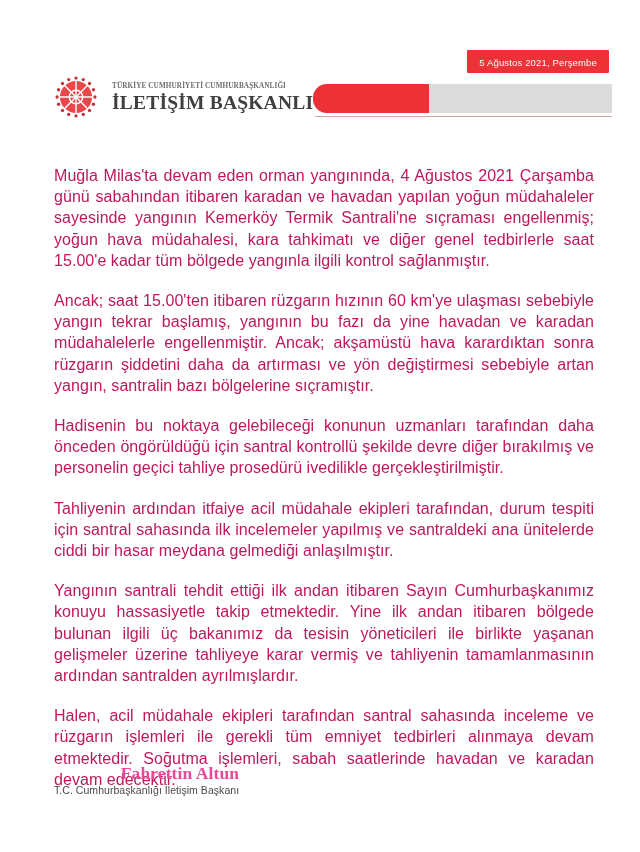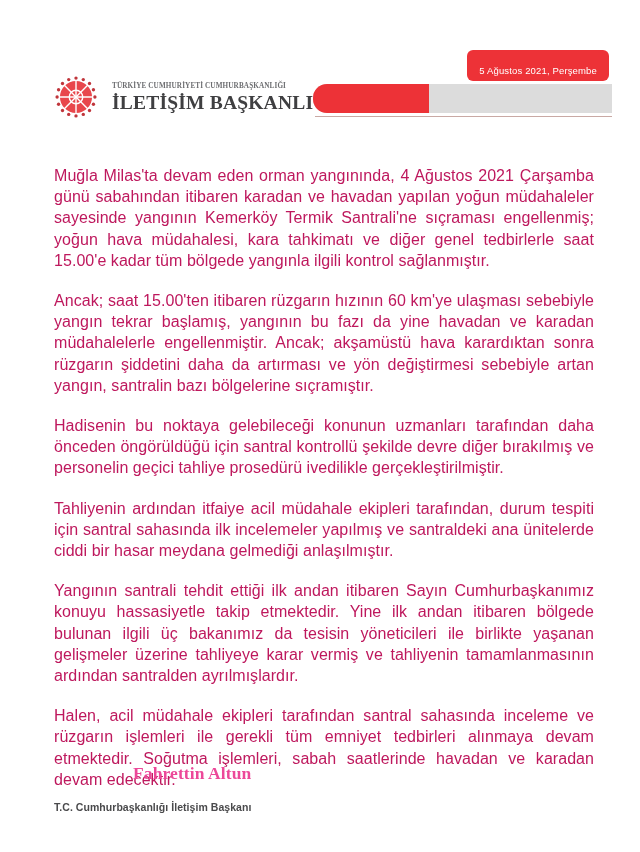--- a/index.html
+++ b/index.html
@@ -19,22 +19,22 @@
   .page { position: relative; width: 640px; height: 852px; background: #ffffff; }
 
   .date-badge {
     position: absolute;
     top: 50px;
     right: 31px;
     background: #ed3237;
     color: #ffffff;
     font-size: 9.5px;
     letter-spacing: 0.15px;
-    padding: 16px 12px 5px 12px;
-    border-radius: 6px;
+    padding: 8px 12px 5px 12px;
+    border-radius: 1px;
     white-space: nowrap;
     line-height: 1;
   }
 
   .header {
     position: absolute;
     top: 70px;
     left: 49px;
     right: 28px;
     height: 62px;
@@ -133,23 +133,22 @@
     font-weight: 700;
     color: #ec4899;
     line-height: 1.15;
     letter-spacing: 0.1px;
     text-align: right;
   }
   .sig-title {
     font-size: 10.5px;
     color: #4a4a4c;
     line-height: 1.3;
-    margin-top: 18px;
+    margin-top: 1px;
     letter-spacing: 0.05px;
-    font-weight: bold;
   }
 </style>
 </head>
 <body>
 
 <div class="page">
 
   <div class="date-badge">5 Ağustos 2021, Perşembe</div>
 
   <div class="header">

